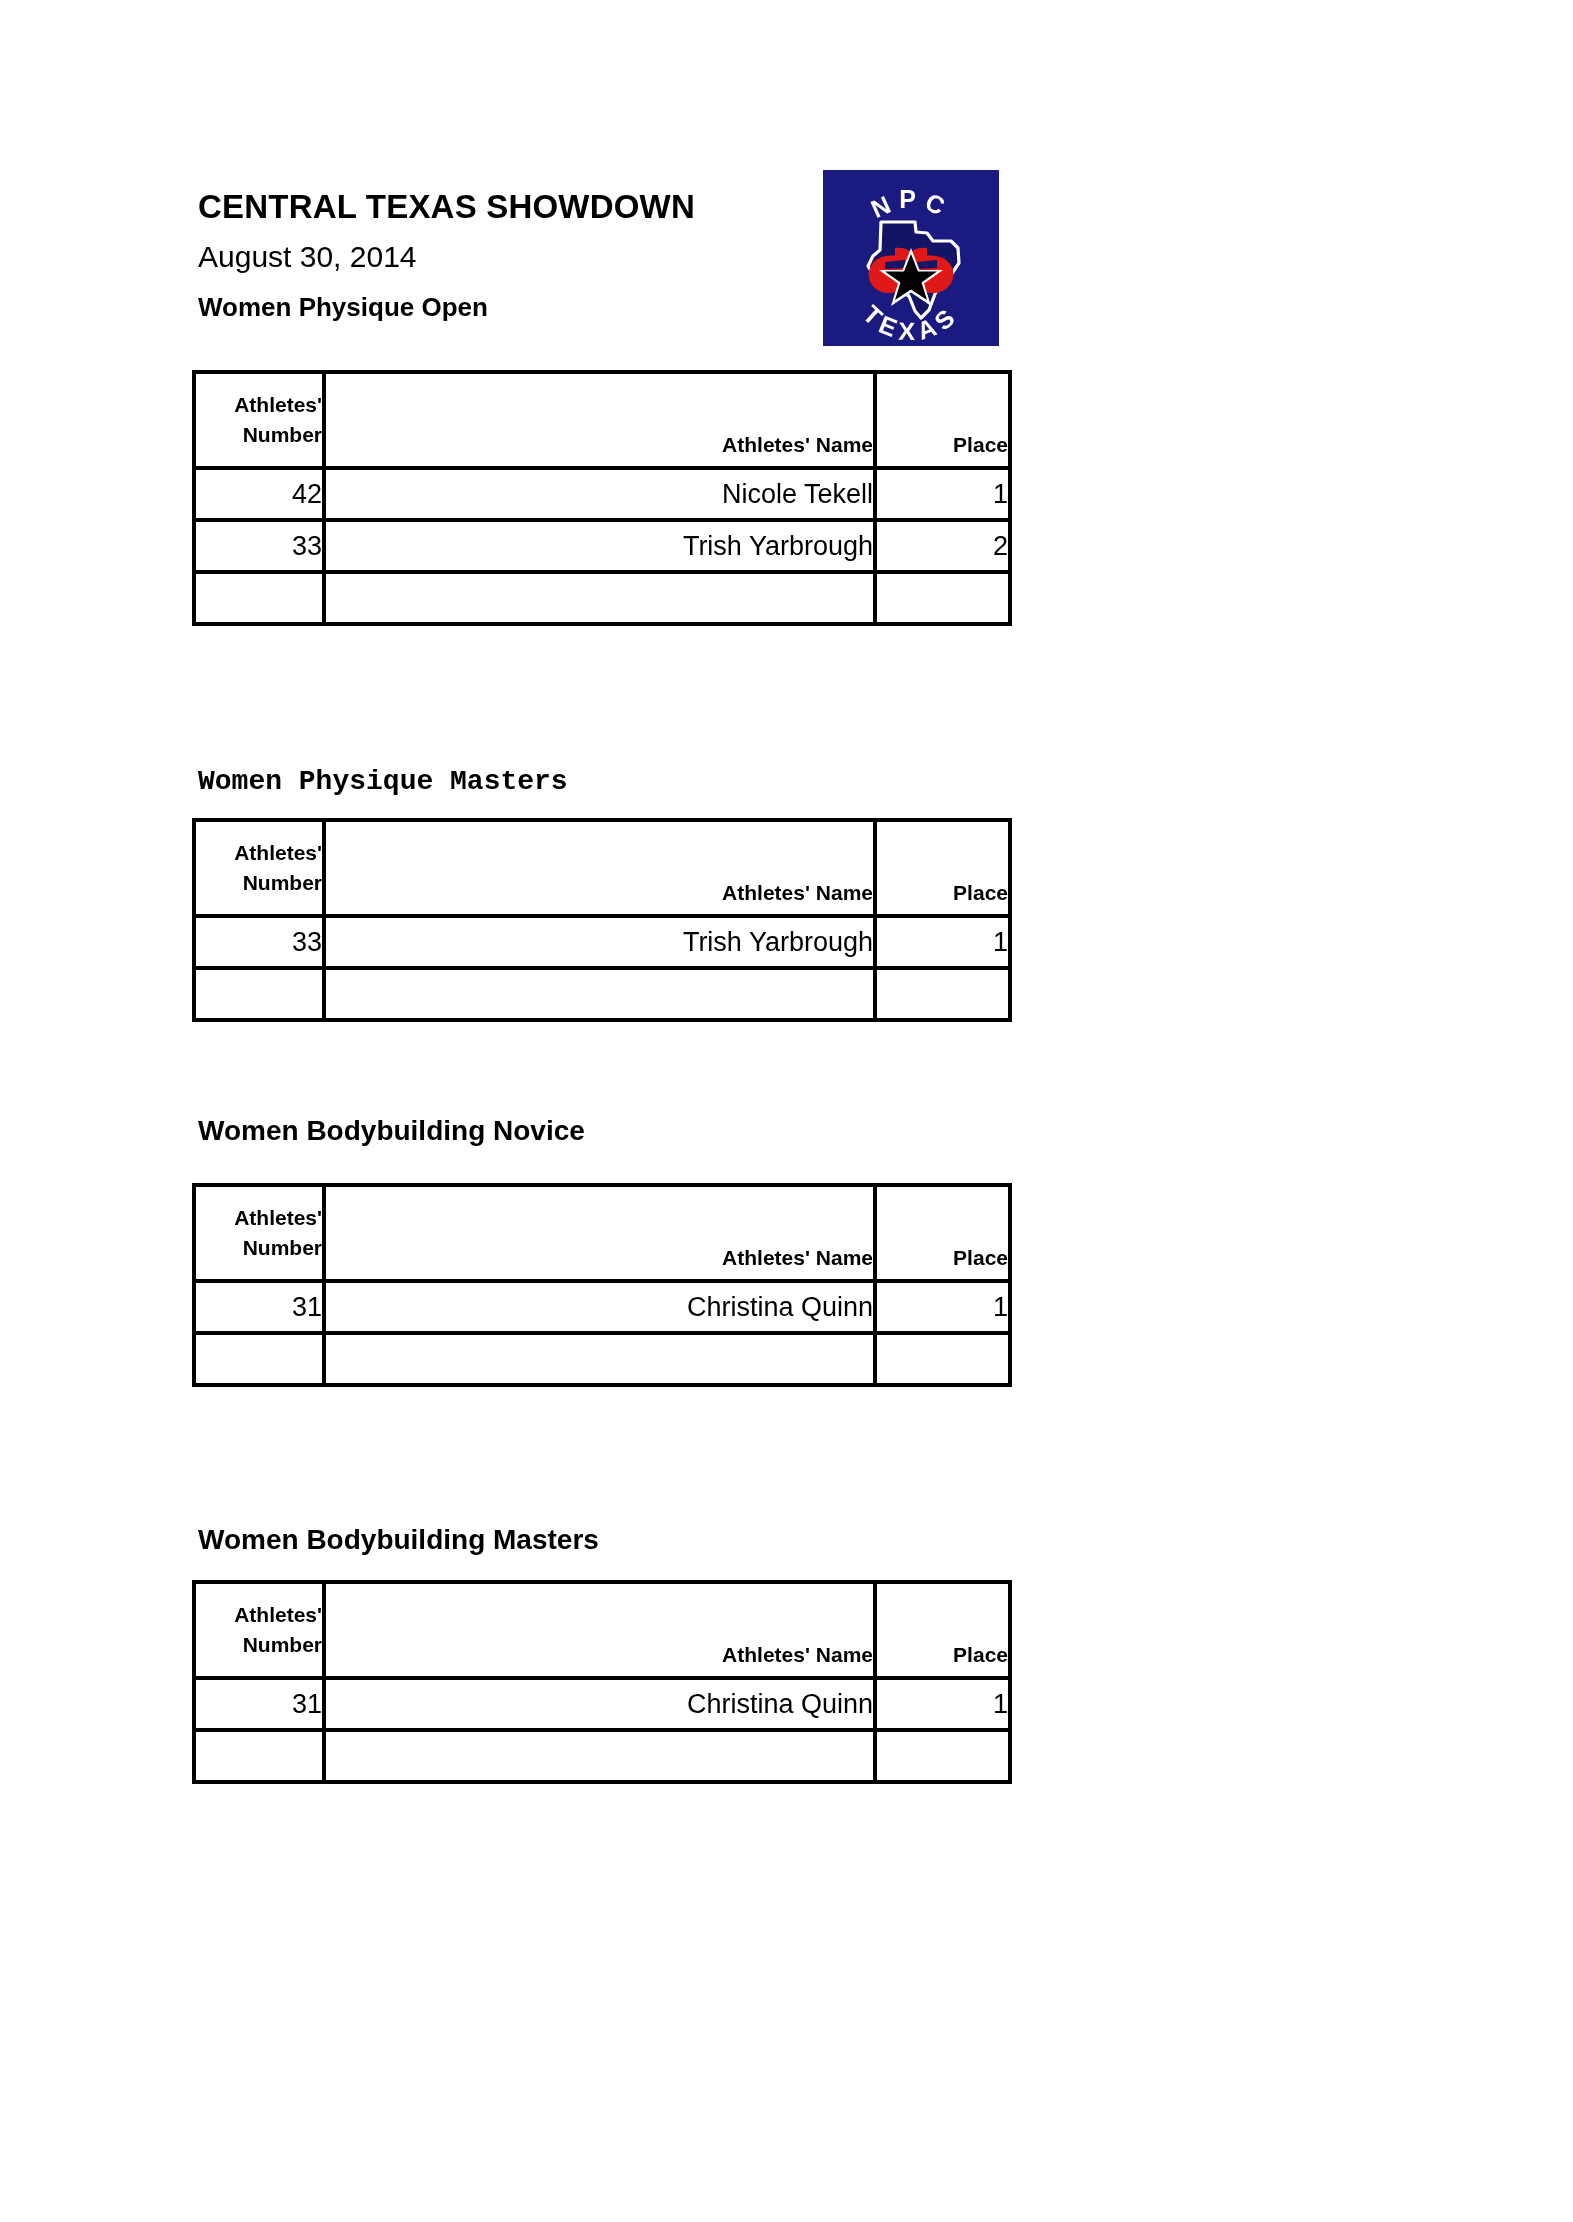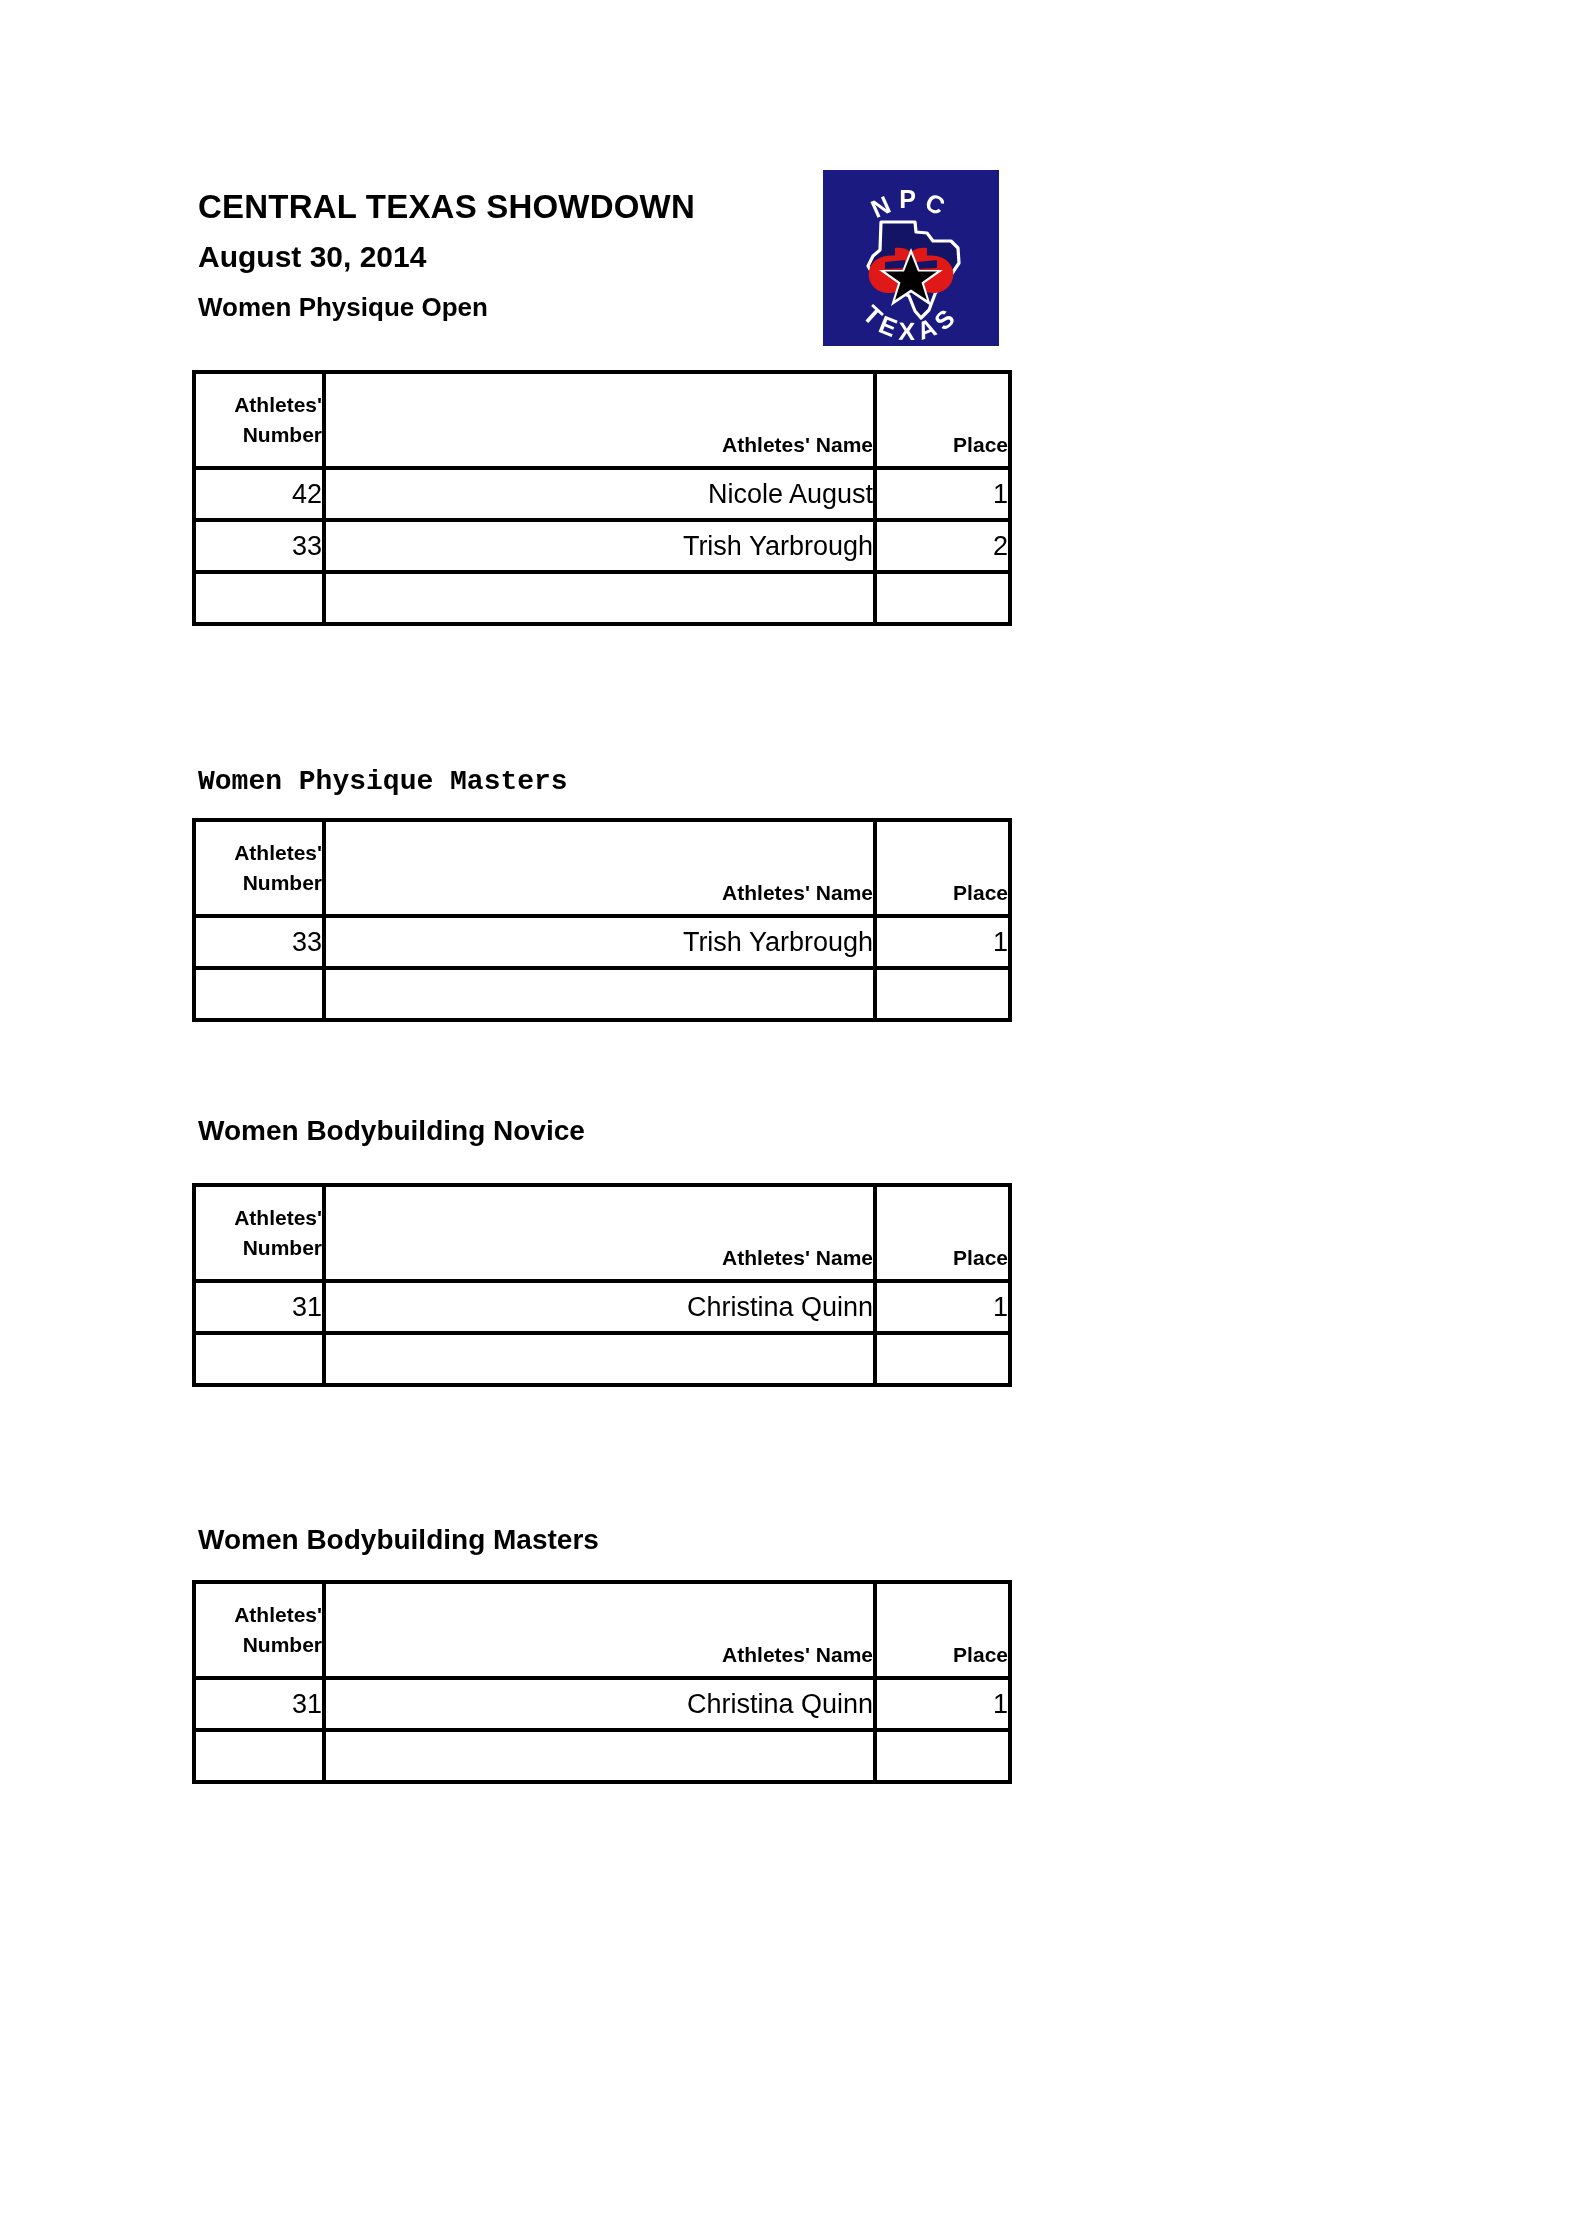--- a/index.html
+++ b/index.html
@@ -33,21 +33,21 @@
   }
   .doc-title {
     font-size: 33px;
     font-weight: bold;
     letter-spacing: 0.2px;
     line-height: 50px;
     white-space: nowrap;
   }
   .doc-date {
     font-size: 30px;
-    font-weight: bold;
+    font-weight: normal;
     line-height: 50px;
     white-space: nowrap;
   }
   .doc-division {
     font-size: 26px;
     font-weight: bold;
     line-height: 50px;
     white-space: nowrap;
   }
 
@@ -182,21 +182,21 @@
           <span>Athletes'</span><br>
           <span>Number</span>
         </th>
         <th>Athletes' Name</th>
         <th>Place</th>
       </tr>
     </thead>
     <tbody>
       <tr>
         <td>42</td>
-        <td>Nicole August</td>
+        <td>Nicole Tekell</td>
         <td>1</td>
       </tr>
       <tr>
         <td>33</td>
         <td>Trish Yarbrough</td>
         <td>2</td>
       </tr>
       <tr class="empty-row">
         <td></td>
         <td></td>

